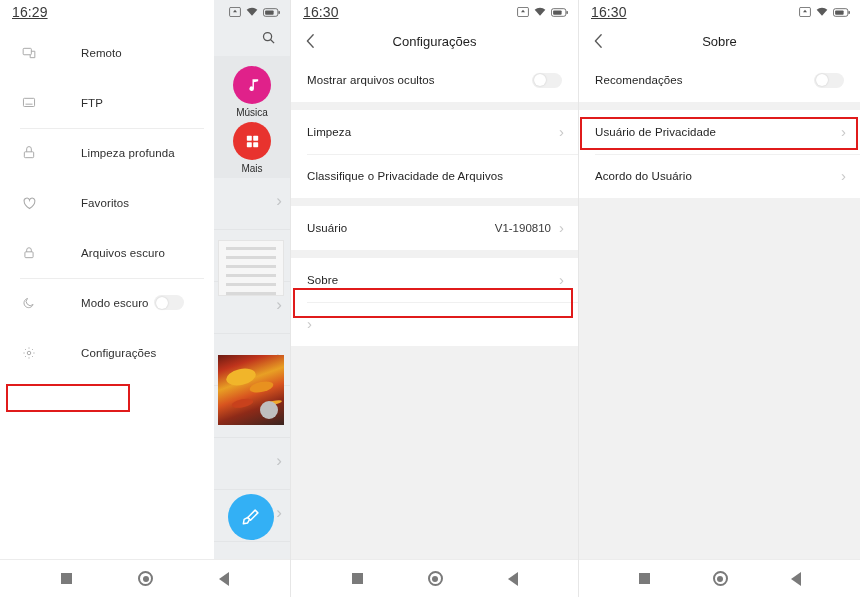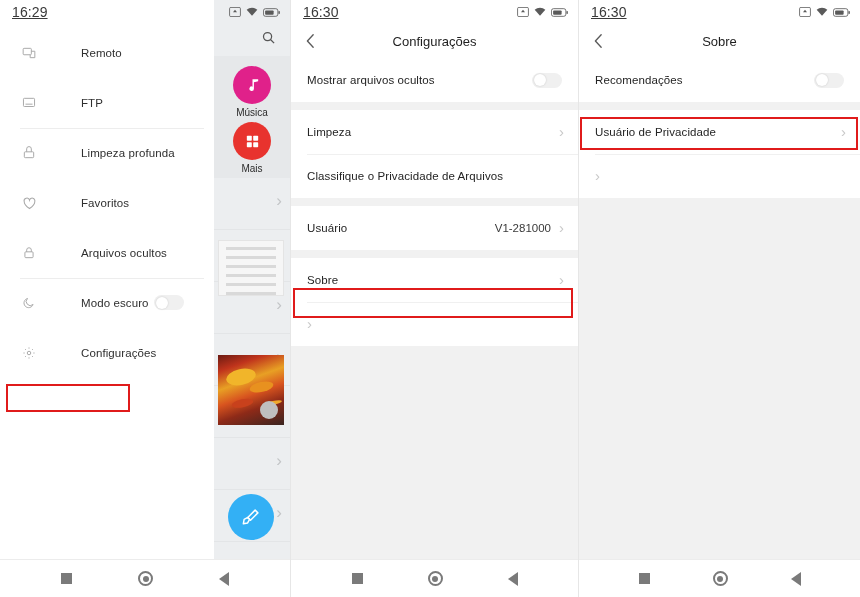--- a/index.html
+++ b/index.html
@@ -406,21 +406,21 @@
           <span class="di-label">Favoritos</span>
         </div>
 
         <div class="drawer-item">
           <span class="di-icon">
             <svg width="14" height="14" viewBox="0 0 24 24" fill="none" stroke="#a9a9a9" stroke-width="1.7">
               <rect x="5" y="10" width="14" height="10" rx="1.5"></rect>
                 <path d="M8 10V7a4 4 0 0 1 8 0v3"></path>
             </svg>
           </span>
-          <span class="di-label">Arquivos ocultos</span>
+          <span class="di-label">Arquivos escuro</span>
         </div>
 
         <div class="drawer-item sep">
           <span class="di-icon">
             <svg width="14" height="14" viewBox="0 0 24 24" fill="none" stroke="#a9a9a9" stroke-width="1.7">
               <path d="M19 14.5A8 8 0 1 1 9.5 4.2 6.5 6.5 0 0 0 19 14.5z"></path>
             </svg>
           </span>
           <span class="di-label">Modo escuro</span>
           <span class="toggle">
@@ -493,21 +493,21 @@
           <span class="chev">›</span>
         </div>
         <div class="srow">
           <span class="srow-label">Classifique o Privacidade de Arquivos</span>
         </div>
       </div>
 
       <div class="group">
         <div class="srow">
           <span class="srow-label">Usuário</span>
-          <span class="srow-value">V1-281000</span>
+          <span class="srow-value">V1-190810</span>
           <span class="chev">›</span>
         </div>
       </div>
 
       <div class="group">
         <div class="srow">
           <span class="srow-label">Sobre</span>
           <span class="chev">›</span>
         </div>
         <div class="srow">
@@ -562,20 +562,21 @@
             </span>
         </div>
       </div>
 
       <div class="group">
         <div class="srow">
           <span class="srow-label">Usuário de Privacidade</span>
           <span class="chev">›</span>
         </div>
         <div class="srow">
+          <span class="srow-label">Acordo do Usuário</span>
           <span class="chev">›</span>
         </div>
       </div>
 
       <div class="hl hl-recom"></div>
     </div>
 
     <div class="navbar">
       <span class="nav-sq"></span>
       <span class="nav-home"></span>

